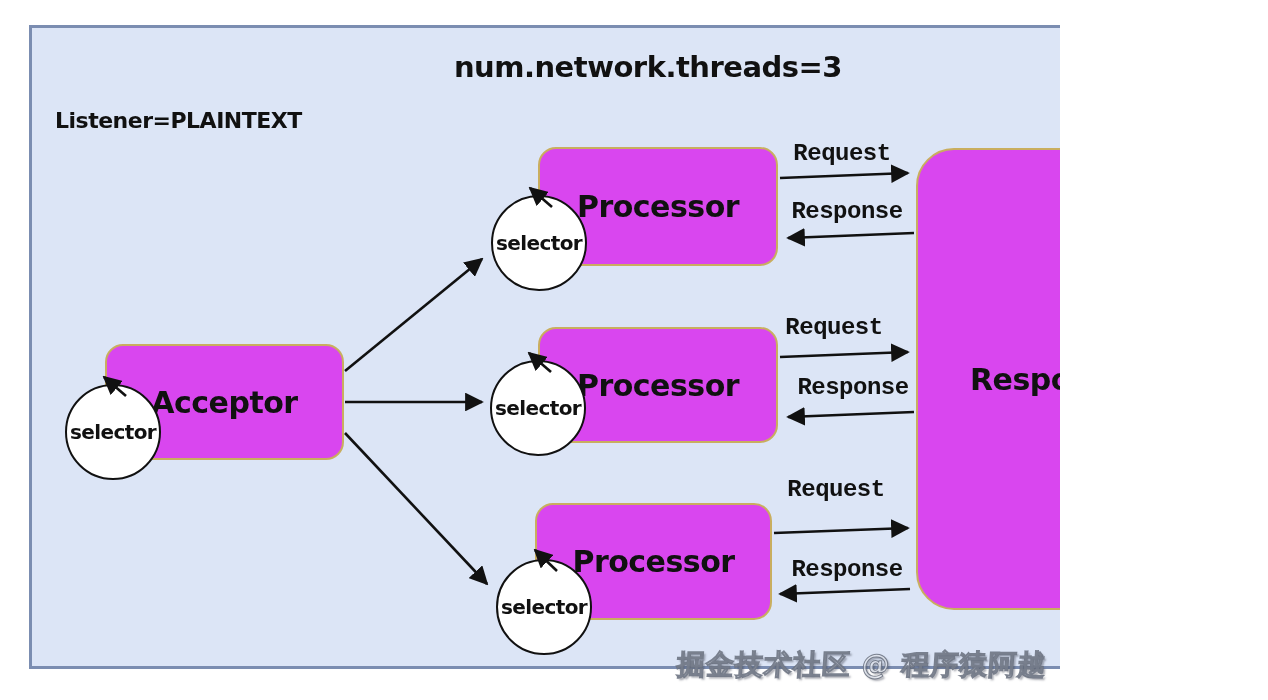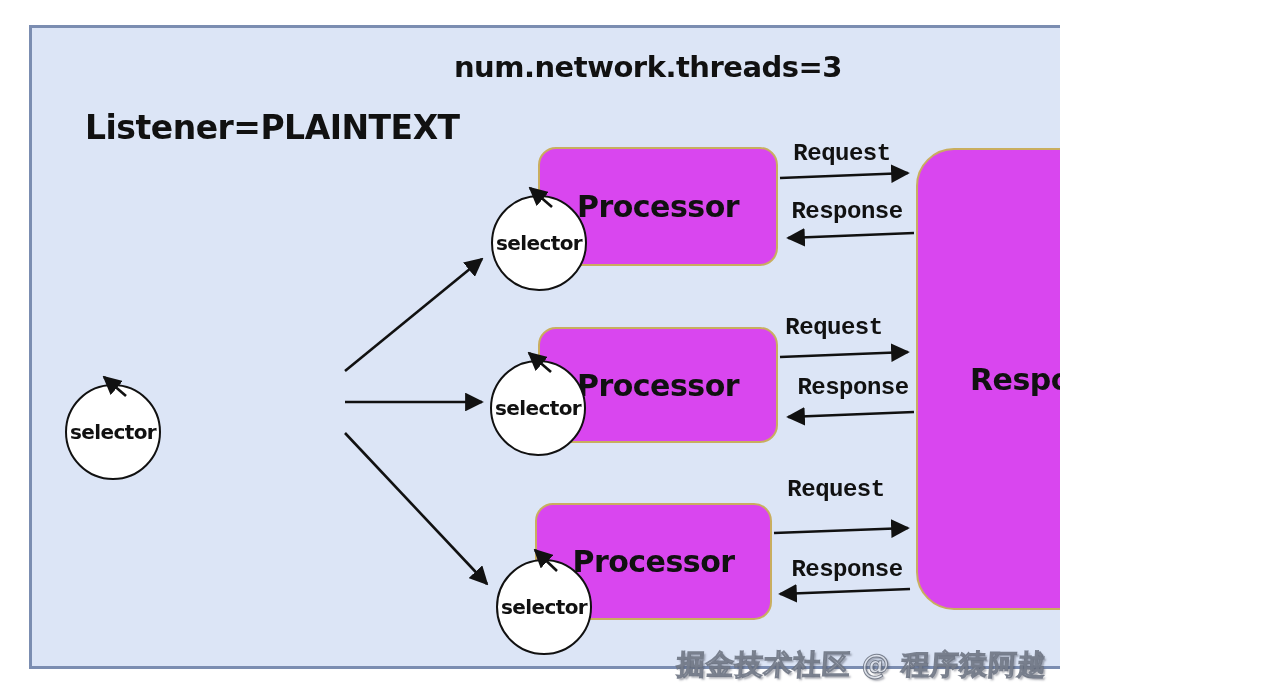--- a/index.html
+++ b/index.html
@@ -10,22 +10,22 @@
   }
   .board{
     position:absolute;left:29px;top:25px;width:1203px;height:638px;
     background:#dce5f6;border:3px solid #7b8db1;
   }
   .cfg-label{
     position:absolute;font-size:29px;font-weight:bold;letter-spacing:-0.5px;
     text-align:center;white-space:nowrap;
   }
   .listener-label{
-    position:absolute;left:55px;top:108px;font-size:33px;font-weight:bold;
-    letter-spacing:-0.5px;white-space:nowrap;margin-left:30px;
+    position:absolute;left:55px;top:108px;font-size:22px;font-weight:bold;
+    letter-spacing:-0.5px;white-space:nowrap;
   }
   .node{
     position:absolute;background:#d946ef;border:2.5px solid #c9ae5f;
     border-radius:18px;display:flex;align-items:center;justify-content:center;
     z-index:2;box-sizing:border-box;
   }
   .node .node-label{font-size:30px;font-weight:bold;letter-spacing:-0.5px;}
   .handler-node{border-radius:38px;}
   .sel-circle{
     position:absolute;width:96px;height:96px;border-radius:50%;
@@ -54,20 +54,23 @@
 </head>
 <body>
 
 <div class="stage">
 
   <div class="board"></div>
 
   <div class="cfg-label" style="left:448px;top:50px;width:400px;">num.network.threads=3</div>
   <div class="listener-label">Listener=PLAINTEXT</div>
 
+  <div class="node" style="left:105px;top:344px;width:239px;height:116px;">
+    <span class="node-label">Acceptor</span>
+  </div>
 
   <div class="node" style="left:538px;top:147px;width:240px;height:119px;">
     <span class="node-label">Processor</span>
   </div>
 
   <div class="node" style="left:538px;top:327px;width:240px;height:116px;">
     <span class="node-label">Processor</span>
   </div>
 
   <div class="node" style="left:535px;top:503px;width:237px;height:117px;">

